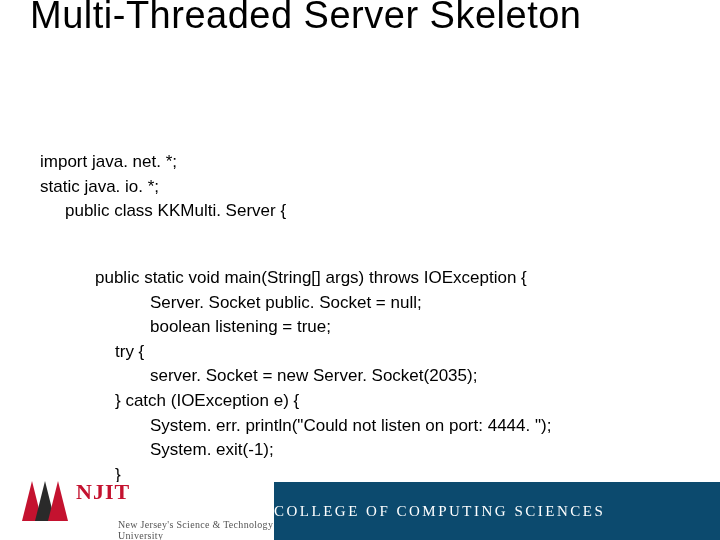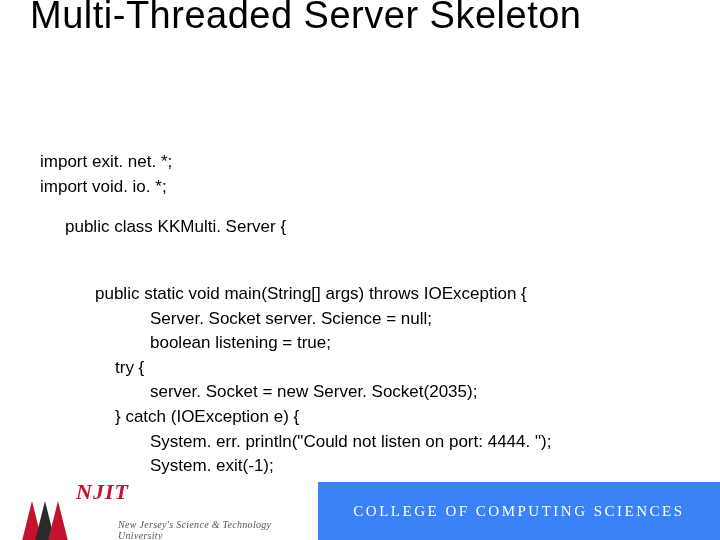--- a/index.html
+++ b/index.html
@@ -39,21 +39,21 @@
     position: absolute;
     top: 150px;
     left: 40px;
     font-size: 17px;
     line-height: 1.45;
   }
   .code-line {
     white-space: pre;
   }
   .indent-0 { padding-left: 0; }
-  .indent-1 { padding-left: 25px; margin-top: 16px; }
+  .indent-1 { padding-left: 25px; }
   .indent-2 { padding-left: 55px; margin-top: 42px; }
   .indent-3 { padding-left: 75px; }
   .indent-4 { padding-left: 110px; }
 
   .footer {
     position: absolute;
     bottom: 0;
     left: 0;
     width: 720px;
     height: 58px;
@@ -65,32 +65,30 @@
     width: 318px;
     height: 58px;
     background: #fff;
     display: flex;
     align-items: center;
   }
   .footer-right {
     position: absolute;
     right: 0;
     bottom: 0;
-    width: 402px;
+    width: 446px;
     height: 58px;
-    background: #3b82f6;
+    background: #0c4a6e;
     display: flex;
     align-items: center;
-    justify-content: center;
   }
   .njit-logo {
     display: flex;
-    align-items: flex-end;
+    align-items: flex-start;
     margin-left: 22px;
-    font-style: italic;
   }
   .njit-mark {
     width: 46px;
     height: 40px;
     position: relative;
     margin-right: 8px;
   }
   .njit-mark svg { width: 46px; height: 40px; display:block; }
   .njit-text {
     display: flex;
@@ -122,25 +120,25 @@
   }
 </style>
 </head>
 <body>
 
 <div class="slide">
 
   <div class="title">Multi-Threaded Server Skeleton</div>
 
   <div class="code-block">
-    <div class="code-line indent-0">import exit. net. *;</div>
-    <div class="code-line indent-0">import void. io. *;</div>
+    <div class="code-line indent-0">import java. net. *;</div>
+    <div class="code-line indent-0">static java. io. *;</div>
     <div class="code-line indent-1">public class KKMulti. Server {</div>
     <div class="code-line indent-2">public static void main(String[] args) throws IOException {</div>
-    <div class="code-line indent-4">Server. Socket server. Science = null;</div>
+    <div class="code-line indent-4">Server. Socket public. Socket = null;</div>
     <div class="code-line indent-4">boolean listening = true;</div>
     <div class="code-line indent-3">try {</div>
     <div class="code-line indent-4">server. Socket = new Server. Socket(2035);</div>
     <div class="code-line indent-3">} catch (IOException e) {</div>
     <div class="code-line indent-4">System. err. println("Could not listen on port: 4444. ");</div>
     <div class="code-line indent-4">System. exit(-1);</div>
     <div class="code-line indent-3">}</div>
   </div>
 
   <div class="footer">

